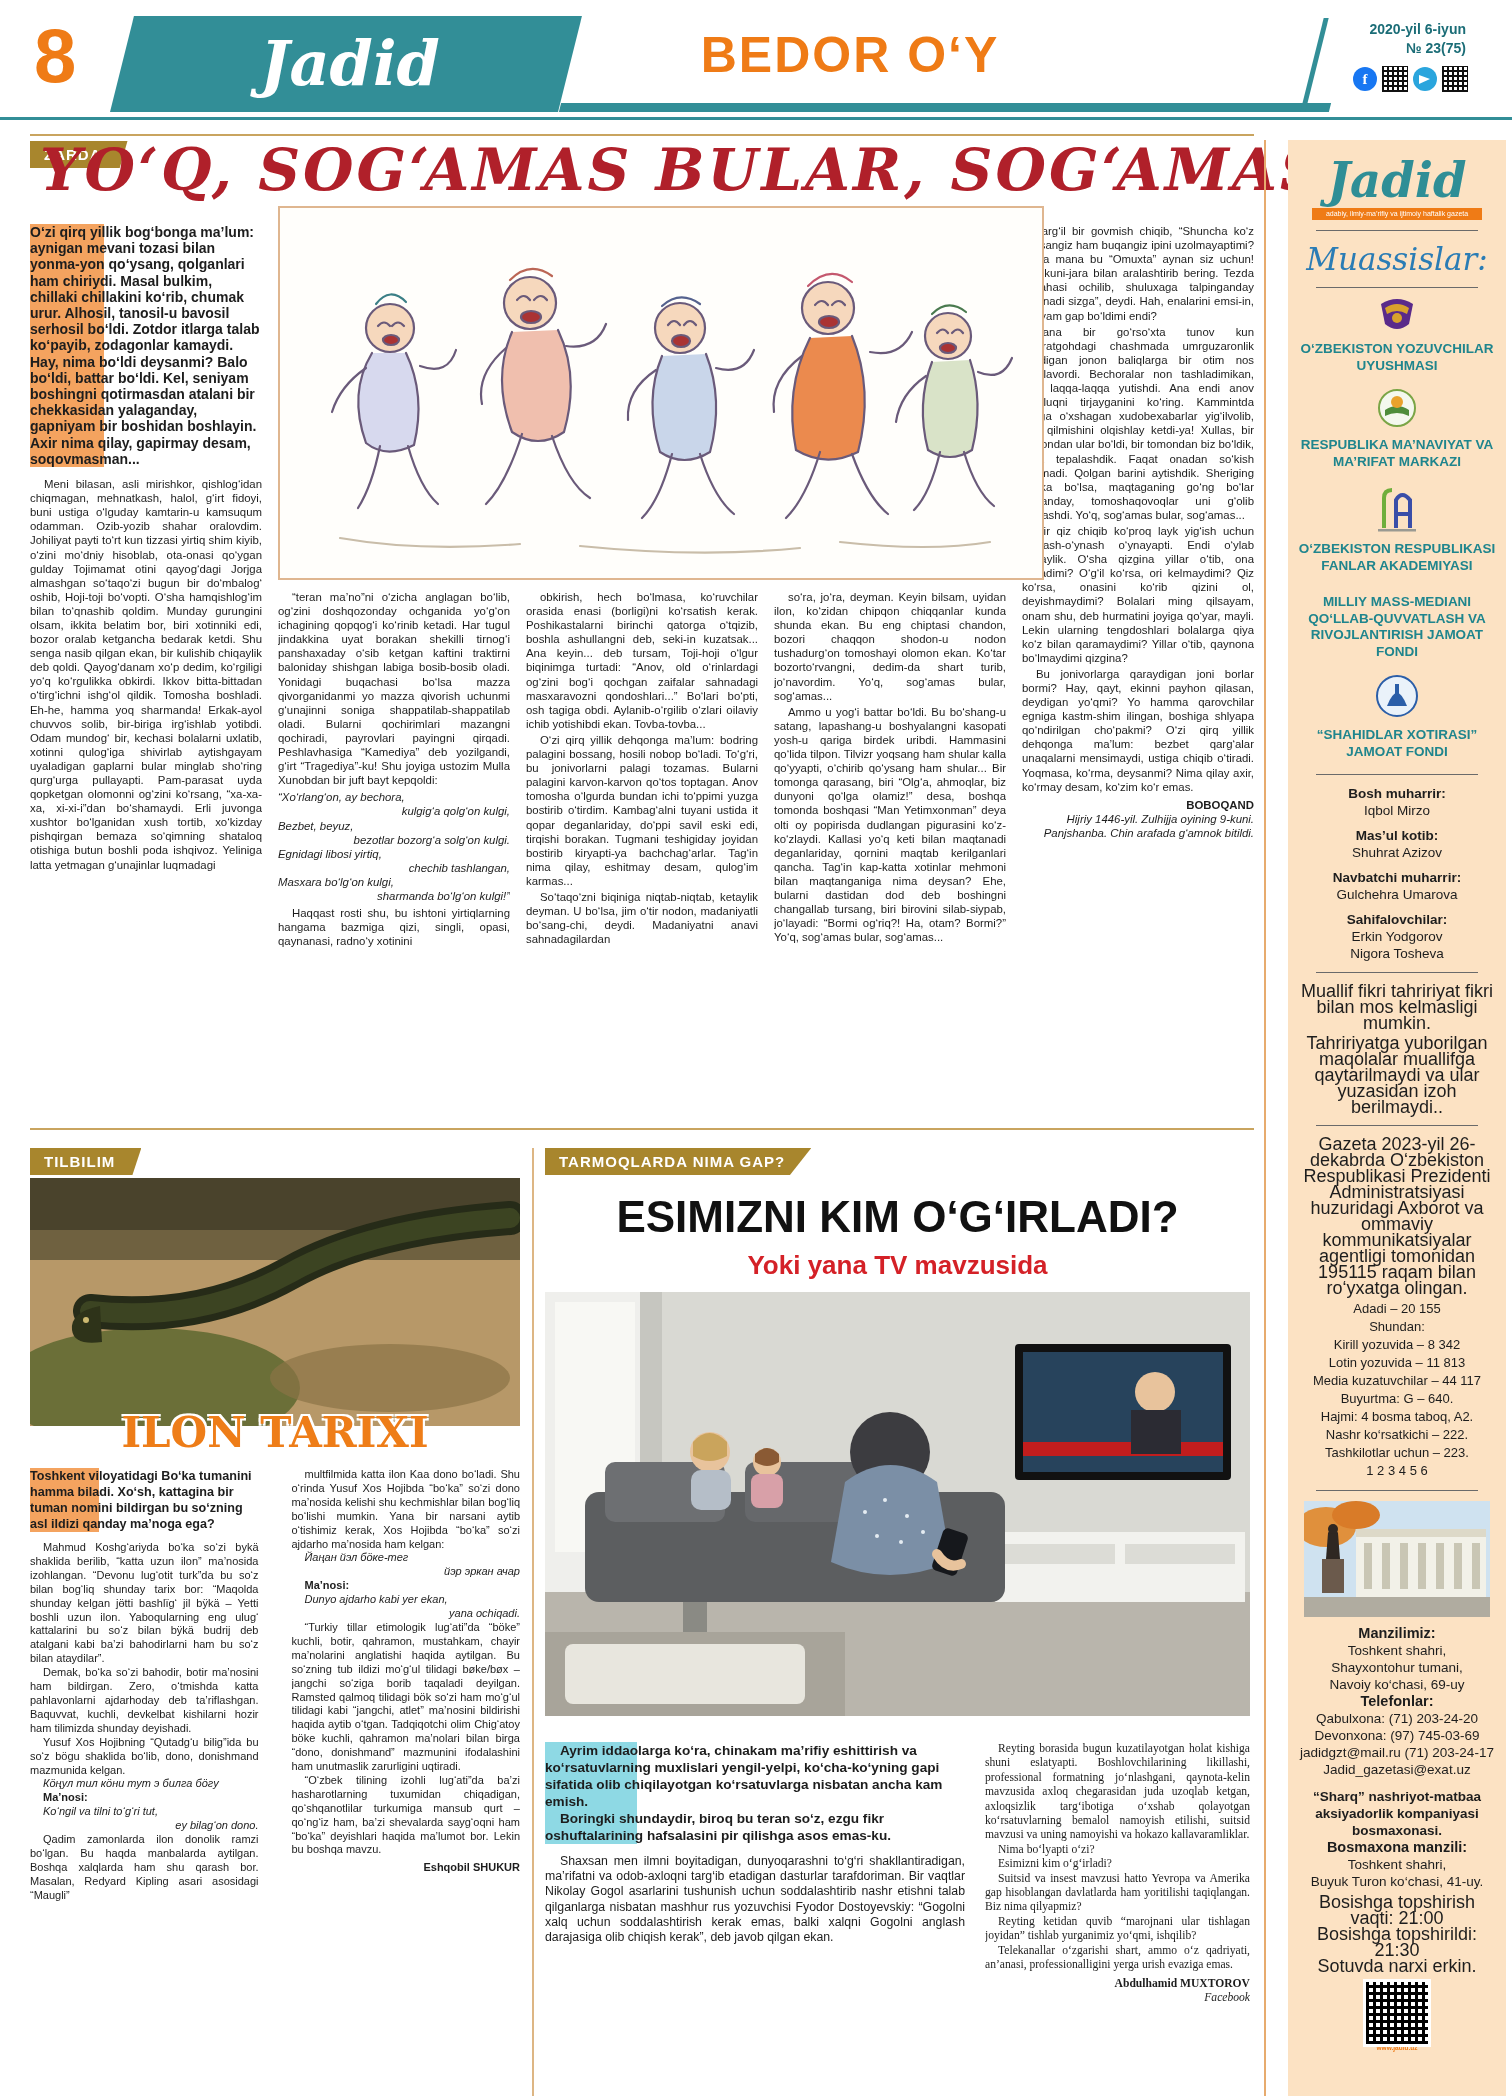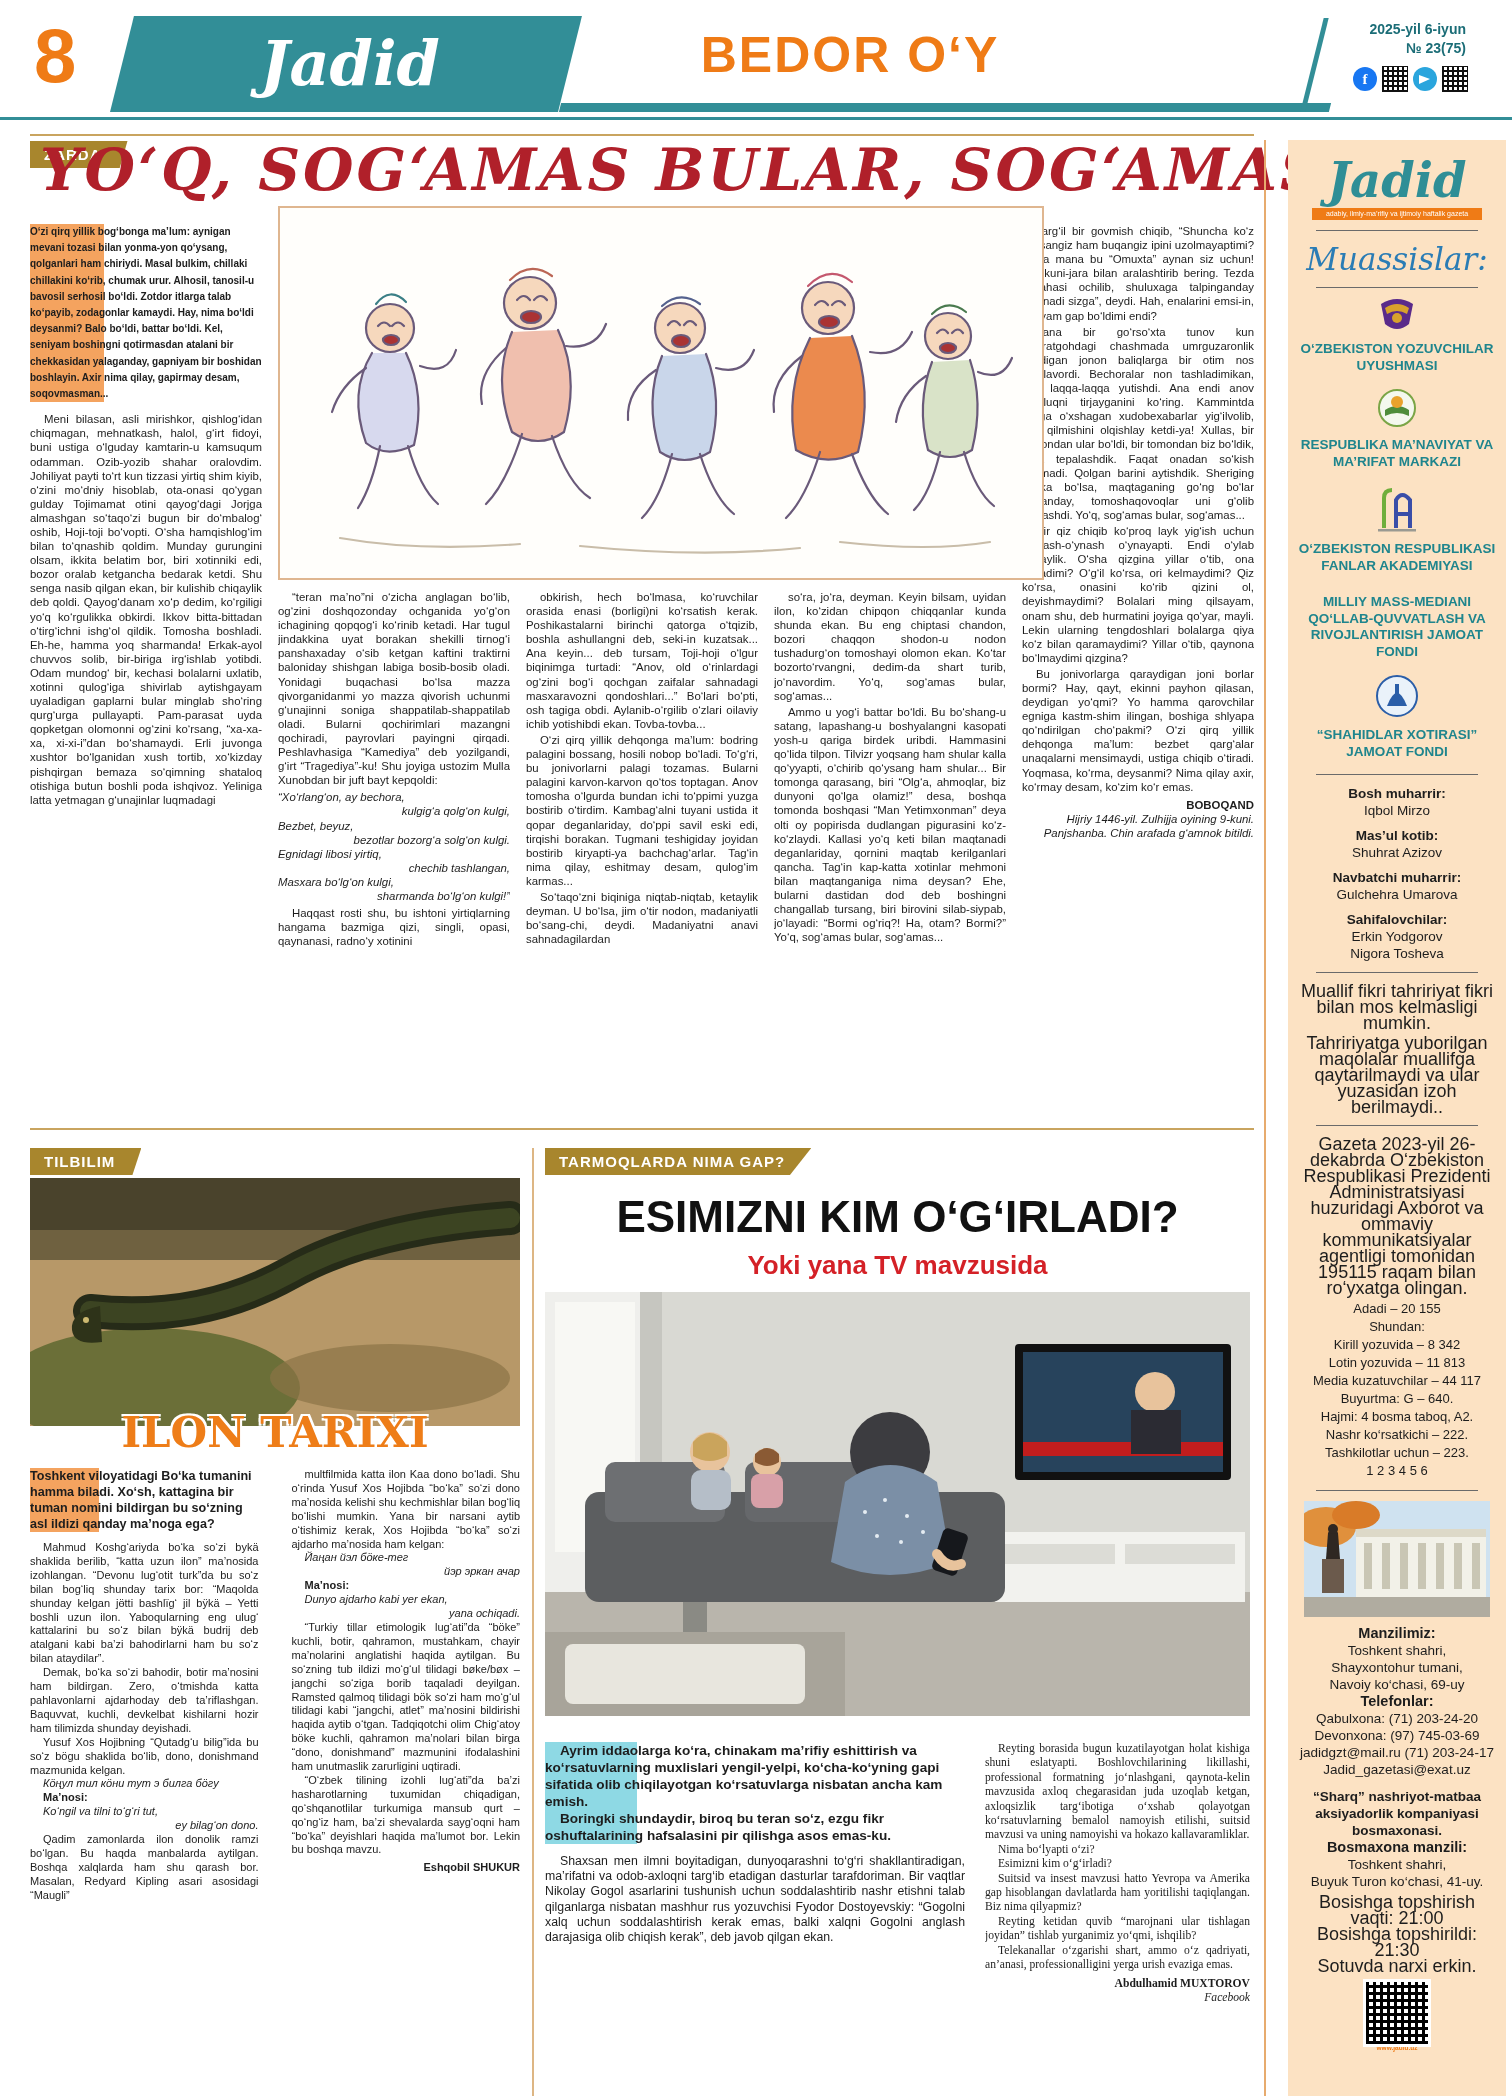--- a/index.html
+++ b/index.html
@@ -33,21 +33,21 @@
        padding:5px 26px 5px 14px;clip-path:polygon(0 0,100% 0,92% 100%,0 100%);display:inline-block;}
 
   
   .z-headline{left:40px;top:136px;width:1210px;text-align:center;color:#b0202a;
      font-family:"DejaVu Serif",serif;font-style:italic;font-weight:bold;font-size:58px;letter-spacing:3px;white-space:nowrap;}
   .z-body{left:30px;top:224px;width:1224px;height:846px;display:flex;gap:16px;}
   .zcol{flex:1 1 0;font-size:11.4px;line-height:14.1px;text-align:justify;overflow:hidden;}
   .zcol p{margin:0;text-indent:14px;}
   .zcol p + p{margin-top:2px;}
   .pad-cartoon{padding-top:366px;}
-  .intro-hl{font-weight:bold;font-size:10px;line-height:16.2px;text-align:left;
+  .intro-hl{font-weight:bold;font-size:14px;line-height:16.2px;text-align:left;
      background:linear-gradient(to right,#f4a35f 0 32%,transparent 32%);margin-bottom:10px;}
   .cartoon{left:248px;top:-18px;width:762px;height:370px;background:#fffefb;border:2px solid #dfb690;}
   .verse{font-style:italic;margin-top:3px;margin-bottom:3px;}
   .verse div{text-indent:0;}
   .verse div:nth-child(even){text-align:right;}
   .byline{font-weight:bold;text-align:right;margin-top:4px;}
   .dateline{font-style:italic;text-align:right;line-height:14px;}
 
   
   .gold-rule-mid{left:30px;top:1128px;width:1224px;height:2px;background:#c9a45f;}
@@ -108,21 +108,21 @@
 
 <div class="page">
 
   <div class="abs pagenum">8</div>
   <div class="abs teal-band"></div>
   <div class="abs jadid-script">Jadid</div>
   <div class="abs teal-strip"></div>
   <div class="abs teal-diag"></div>
   <div class="abs bedor">BEDOR O‘Y</div>
   <div class="abs issue">
-    <div>2025-yil 6-iyun</div>
+    <div>2020-yil 6-iyun</div>
     <div>№ 23(75)</div>
   </div>
   <div class="abs social">
     <div class="circ-ic fb">f</div>
     <div class="qr"></div>
     <div class="circ-ic tg"></div>
     <div class="qr"></div>
   </div>
   <div class="abs teal-rule"></div>
   <div class="abs gold-rule-top"></div>

